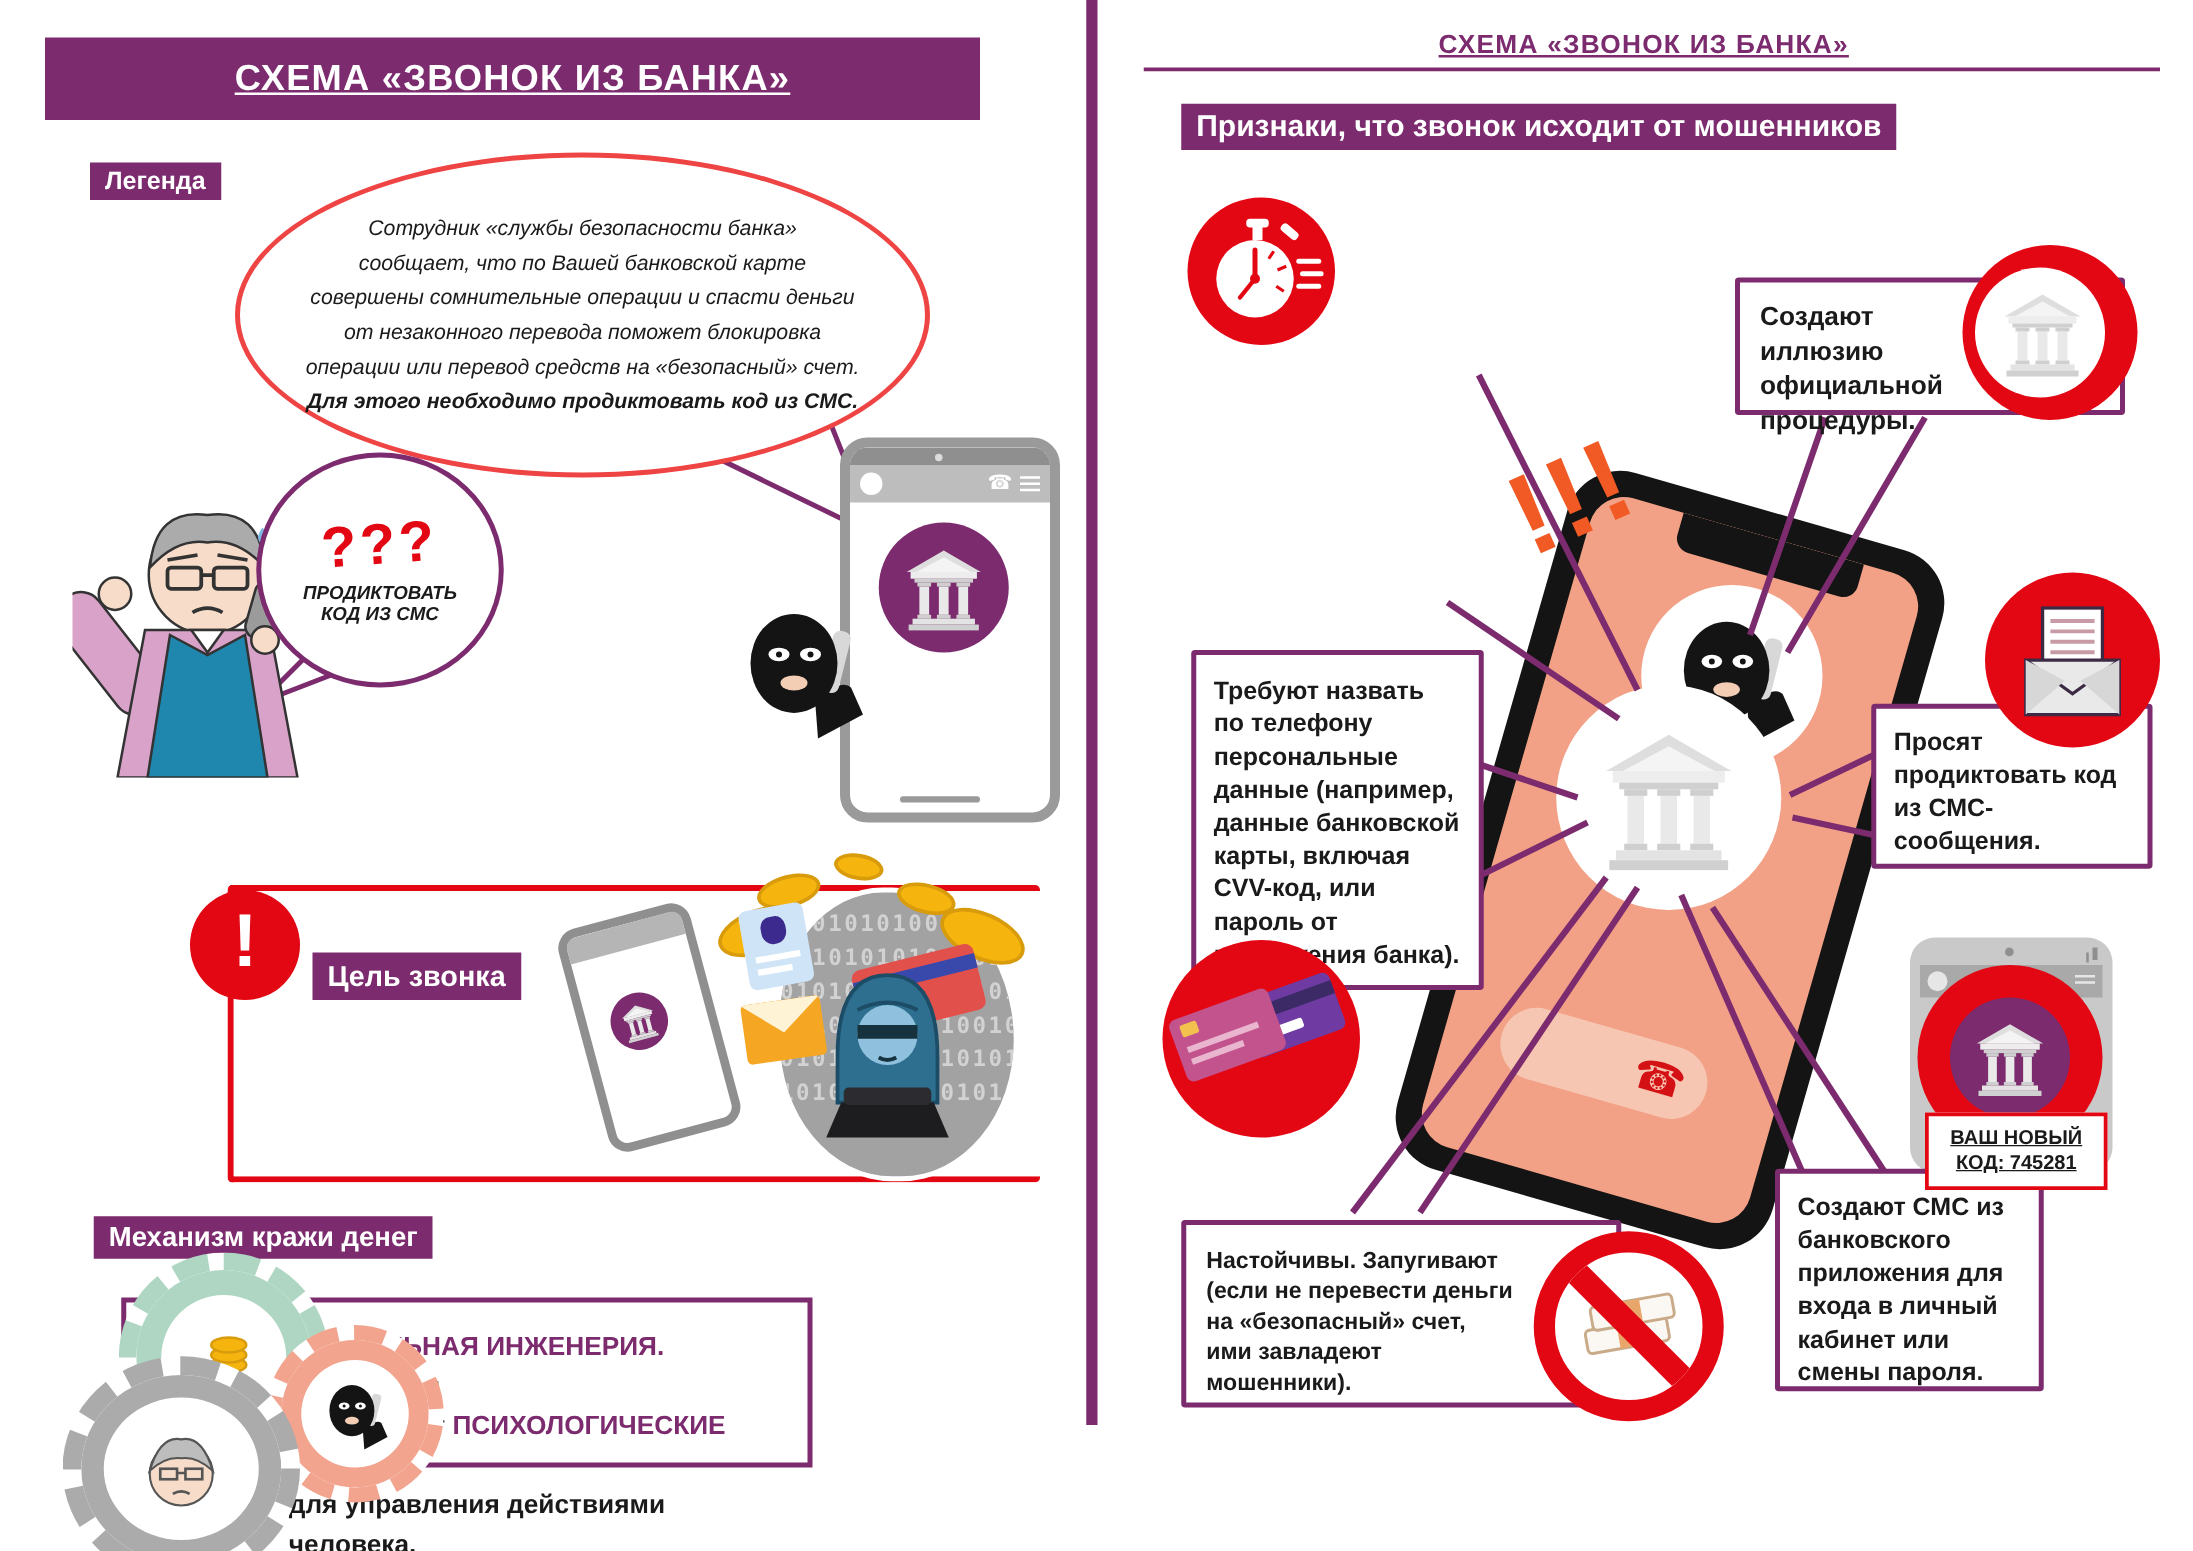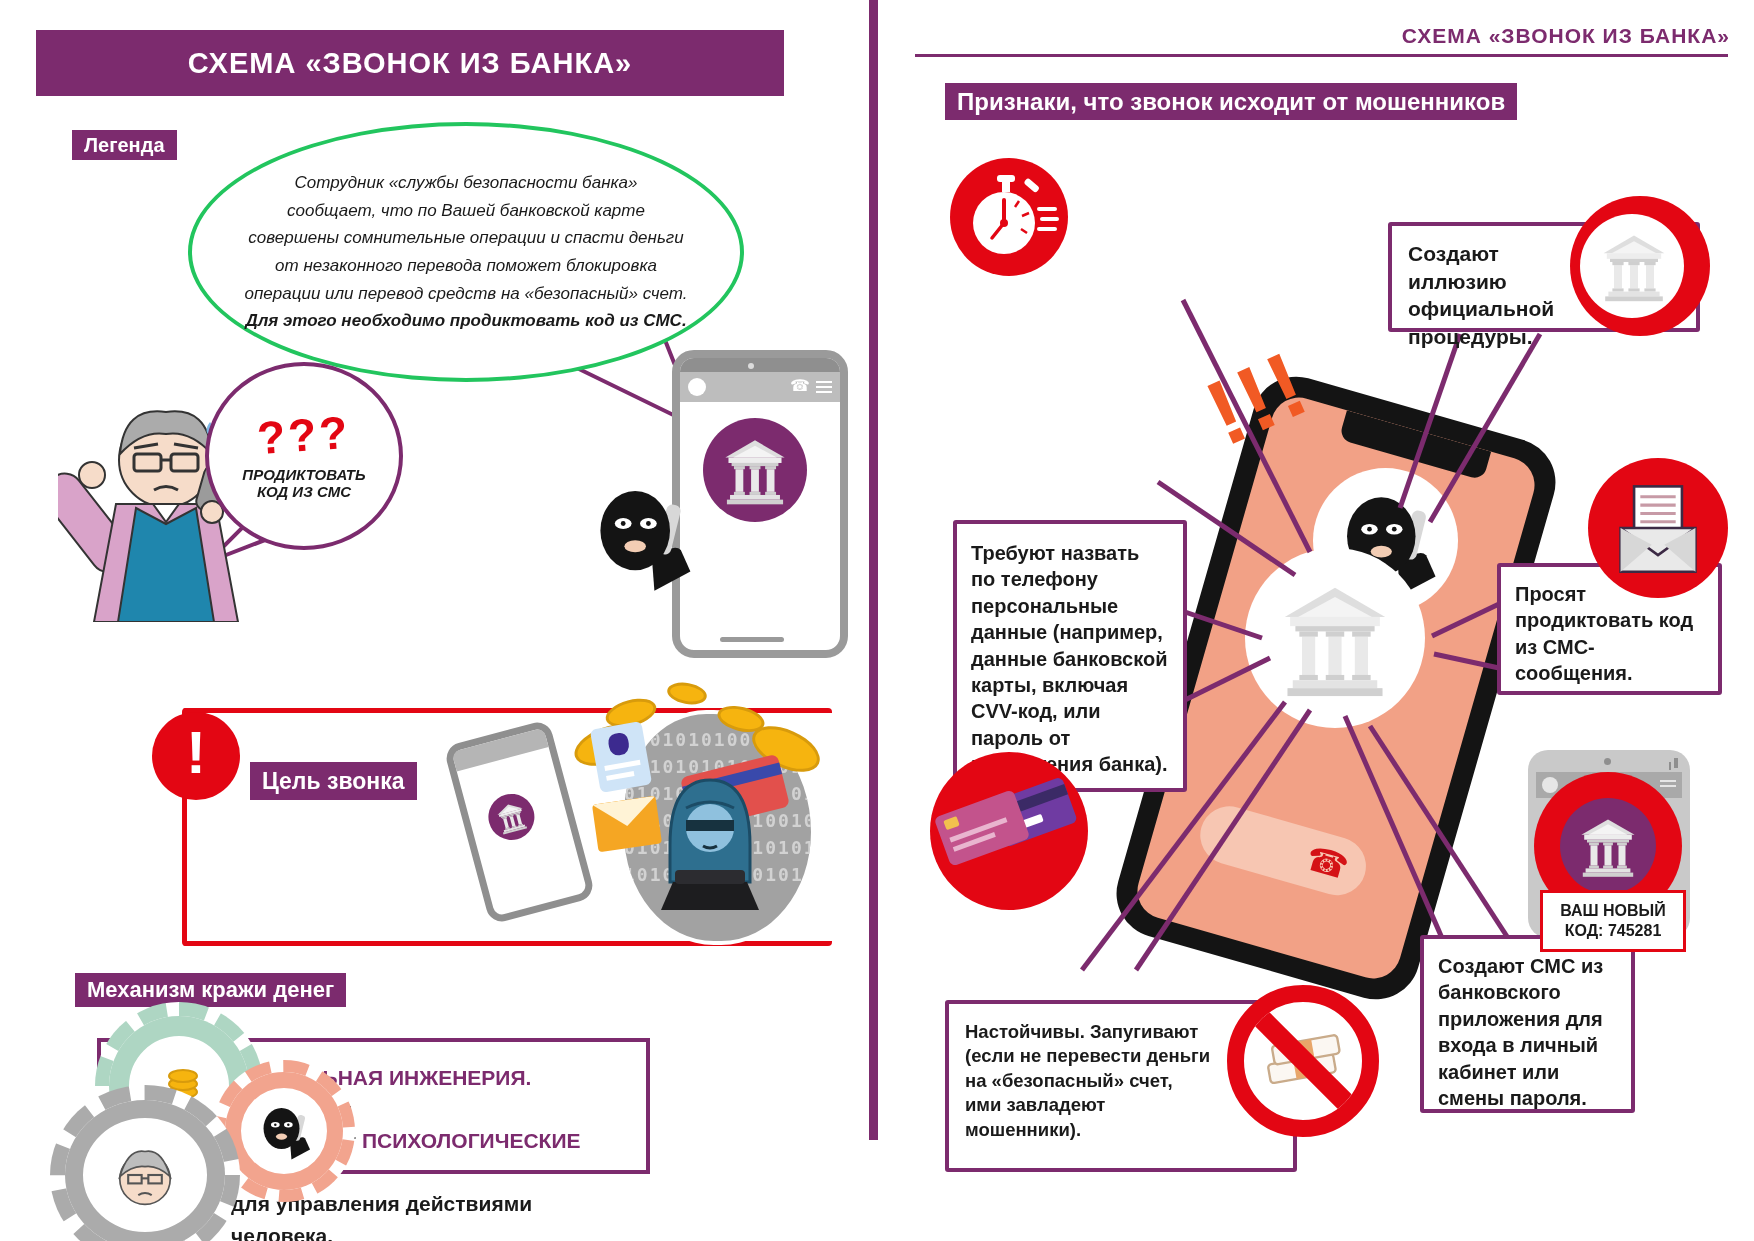--- a/index.html
+++ b/index.html
@@ -3,21 +3,21 @@
 <meta charset="utf-8">
 <style>
   html,body{margin:0;padding:0;background:#fff;}
   #canvas{position:relative;width:1754px;height:1241px;background:#fff;overflow:hidden;
           font-family:"Liberation Sans",sans-serif;color:#1a1a1a;}
   .abs{position:absolute;}
   .purple-bg{background:#7C2B6E;color:#fff;}
   .ptext{color:#7C2B6E;}
   .bold{font-weight:700;}
   .xbold{font-weight:800;}
-  .center{text-align:right;}
+  .center{text-align:center;text-decoration:underline;}
   .label-box{background:#7C2B6E;color:#fff;font-weight:700;display:flex;align-items:center;padding:0 12px;}
   .callout{background:#fff;border:4px solid #7C2B6E;border-radius:3px;font-weight:700;line-height:1.32;z-index:5;}
   .callout p{margin:0;}
   .circle{border-radius:50%;}
   .red-circle{background:#E30613;border-radius:50%;display:flex;align-items:center;justify-content:center;z-index:6;}
   svg{display:block;}
   .bank-glyph svg,.mask-glyph svg{width:100%;height:100%;}
   .coin{position:absolute;background:#f6b40f;border:3px solid #d89b0c;border-radius:50%;}
   .gear{position:absolute;border-radius:50%;background:#fff;display:flex;align-items:center;justify-content:center;}
 </style>
@@ -32,21 +32,21 @@
   </svg>
 
   <div class="abs purple-bg center" style="left:36px;top:30px;width:748px;height:66px;display:flex;align-items:center;justify-content:center;">
     <span class="xbold" style="font-size:29px;letter-spacing:1px;">СХЕМА «ЗВОНОК ИЗ БАНКА»</span>
   </div>
 
   <div class="abs label-box" style="left:72px;top:130px;height:30px;font-size:20px;">
     <span>Легенда</span>
   </div>
 
-  <div class="abs" style="left:188px;top:122px;width:548px;height:252px;background:#fff;border:4px solid #22c55e;border-radius:50%;z-index:3;
+  <div class="abs" style="left:188px;top:122px;width:548px;height:252px;background:#fff;border:4px solid #ef4444;border-radius:50%;z-index:3;
               display:flex;flex-direction:column;justify-content:center;text-align:center;font-style:italic;font-size:17px;line-height:1.62;font-weight:500;">
     <div>Сотрудник «службы безопасности банка»</div>
     <div>сообщает, что по Вашей банковской карте</div>
     <div>совершены сомнительные операции и спасти деньги</div>
     <div>от незаконного перевода поможет блокировка</div>
     <div>операции или перевод средств на «безопасный» счет.</div>
     <div class="xbold">Для этого необходимо продиктовать код из СМС.</div>
   </div>
 
   <div class="abs" style="left:205px;top:362px;width:190px;height:180px;background:#fff;border:4px solid #7C2B6E;border-radius:50%;z-index:3;
@@ -396,21 +396,21 @@
         <line x1="33" y1="36" x2="67" y2="36"></line>
           <line x1="33" y1="44" x2="67" y2="44"></line>
       </g>
       <polygon points="14,50 86,50 86,92 14,92" fill="#e9e9e9" stroke="#3c2a45" stroke-width="2.5"></polygon>
       <path d="M14,50 L50,76 L86,50" fill="none" stroke="#3c2a45" stroke-width="2.5"></path>
       <polygon points="14,92 44,66 14,50" fill="#d7d7d7"></polygon>
       <polygon points="86,92 56,66 86,50" fill="#d7d7d7"></polygon>
     </svg>
   </div>
 
-  <div class="abs callout" style="left:945px;top:1000px;width:352px;height:172px;padding:16px 80px 14px 16px;box-sizing:border-box;font-size:18.5px;">
+  <div class="abs callout" style="left:945px;top:976px;width:352px;height:150px;padding:16px 80px 14px 16px;box-sizing:border-box;font-size:18.5px;">
     <p>Настойчивы. Запугивают (если не перевести деньги на «безопасный» счет, ими завладеют мошенники).</p>
   </div>
   <div class="abs" style="left:1227px;top:985px;width:152px;height:152px;background:#fff;border:17px solid #E30613;border-radius:50%;box-sizing:border-box;z-index:6;overflow:hidden;">
     <svg width="118" height="118" viewBox="0 0 100 100" style="position:absolute;left:0;top:0;">
       <g transform="rotate(-10 50 50)">
         <rect x="20" y="48" width="56" height="16" rx="3" fill="#fbf7f2" stroke="#c9ab8a" stroke-width="2"></rect>
         <rect x="42" y="48" width="12" height="16" fill="#e8a66a"></rect>
         <rect x="26" y="33" width="56" height="16" rx="3" fill="#fbf7f2" stroke="#c9ab8a" stroke-width="2"></rect>
         <rect x="48" y="33" width="12" height="16" fill="#e8a66a"></rect>
       </g>

